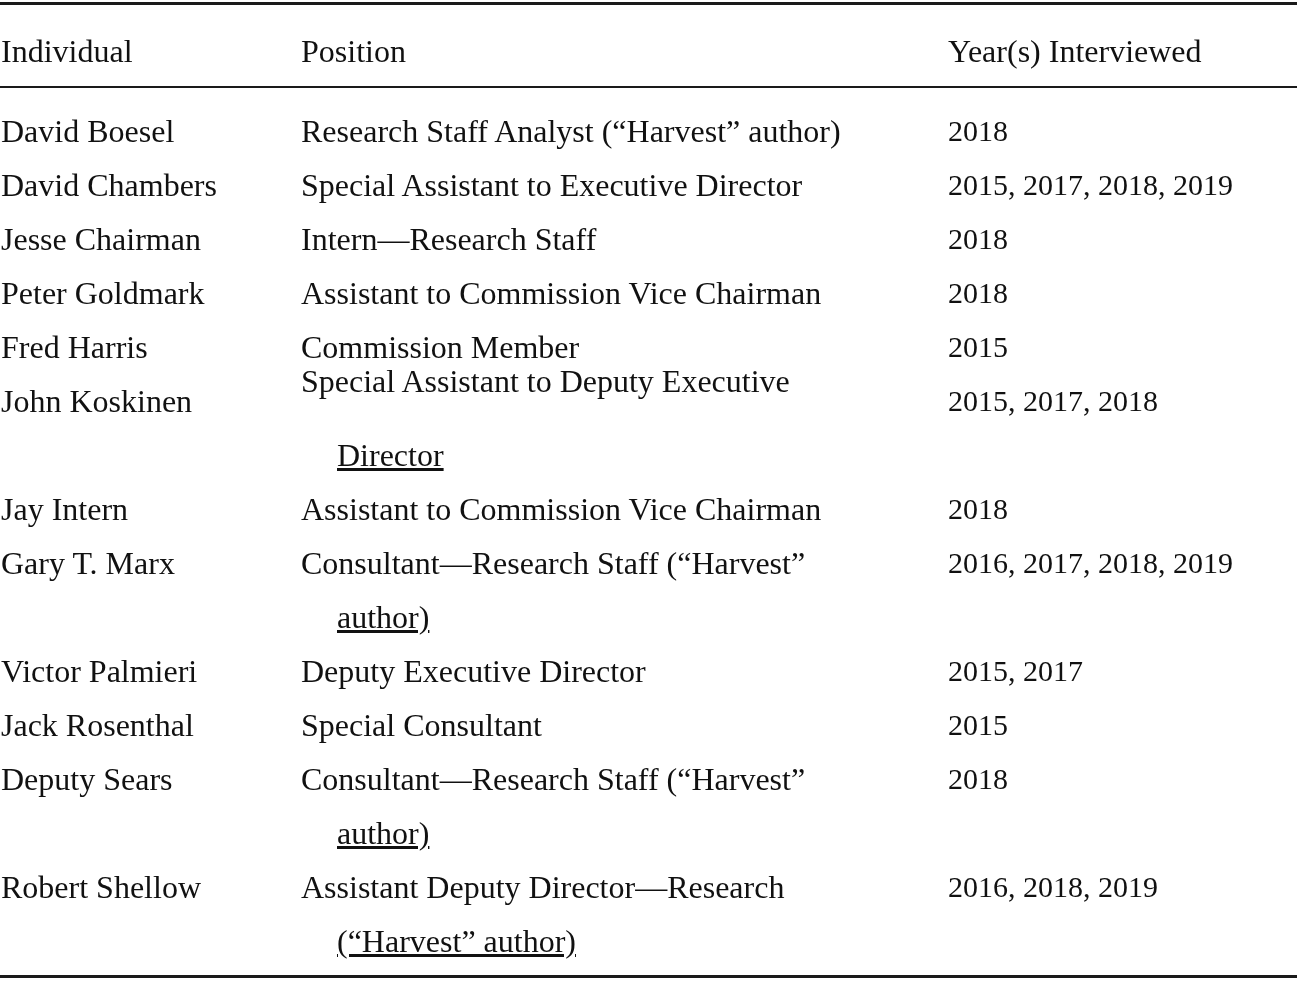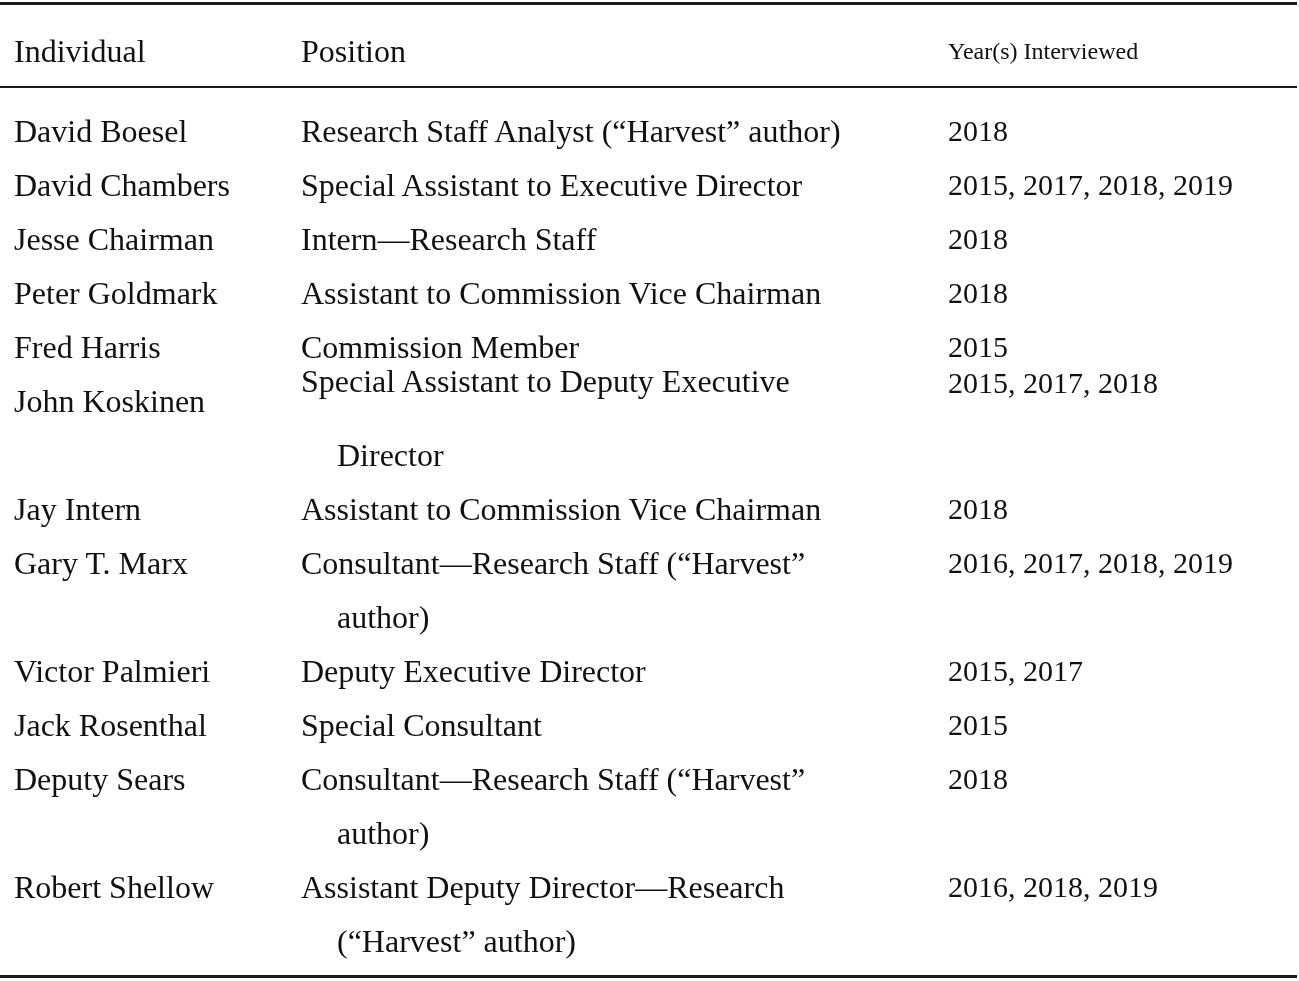--- a/index.html
+++ b/index.html
@@ -8,35 +8,35 @@
     font-family: "Liberation Serif", "DejaVu Serif", serif;
     color: #111111;
   }
   .rule { position: absolute; left: 0; width: 1297px; background: #1a1a1a; }
   .rule-top { top: 2px; height: 3px; }
   .rule-mid { top: 86px; height: 2px; }
   .rule-bot { top: 975px; height: 3px; }
   .cell {
     position: absolute; font-size: 32px; line-height: 54px; white-space: nowrap;
   }
-  .col-name { left: 14px; font-family: Liberation Serif, serif; }
+  .col-name { left: 1px; font-family: Liberation Serif, serif; }
   .col-pos { left: 301px; }
   .col-year { left: 948px; font-size: 30px; }
-  .indent { left: 337px; }
+  .indent { left: 337px; text-decoration: underline; }
   .hdr { top: 24px; }
 </style>
 </head>
 <body>
 
 <div>
   <div class="rule rule-top"></div>
 
   <div class="cell col-name hdr">Individual</div>
   <div class="cell col-pos hdr">Position</div>
-  <div class="cell col-year hdr" style="font-size:24px">Year(s) Interviewed</div>
+  <div class="cell col-year hdr" style="font-size:32px">Year(s) Interviewed</div>
 
   <div class="rule rule-mid"></div>
 
   <div class="cell col-name" style="top:104px">David Boesel</div>
   <div class="cell col-pos" style="top:104px">Research Staff Analyst (“Harvest” author)</div>
   <div class="cell col-year" style="top:104px">2018</div>
 
   <div class="cell col-name" style="top:158px">David Chambers</div>
   <div class="cell col-pos" style="top:158px">Special Assistant to Executive Director</div>
   <div class="cell col-year" style="top:158px">2015, 2017, 2018, 2019</div>
@@ -49,21 +49,21 @@
   <div class="cell col-pos" style="top:266px">Assistant to Commission Vice Chairman</div>
   <div class="cell col-year" style="top:266px">2018</div>
 
   <div class="cell col-name" style="top:320px">Fred Harris</div>
   <div class="cell col-pos" style="top:320px">Commission Member</div>
   <div class="cell col-year" style="top:320px">2015</div>
 
   <div class="cell col-name" style="top:374px">John Koskinen</div>
   <div class="cell col-pos" style="top:354px">Special Assistant to Deputy Executive</div>
   <div class="cell indent" style="top:428px">Director</div>
-  <div class="cell col-year" style="top:356px">2015, 2017, 2018</div>
+  <div class="cell col-year" style="top:374px">2015, 2017, 2018</div>
 
   <div class="cell col-name" style="top:482px">Jay Intern</div>
   <div class="cell col-pos" style="top:482px">Assistant to Commission Vice Chairman</div>
   <div class="cell col-year" style="top:482px">2018</div>
 
   <div class="cell col-name" style="top:536px">Gary T. Marx</div>
   <div class="cell col-pos" style="top:536px">Consultant—Research Staff (“Harvest”</div>
   <div class="cell indent" style="top:590px">author)</div>
   <div class="cell col-year" style="top:536px">2016, 2017, 2018, 2019</div>
 

